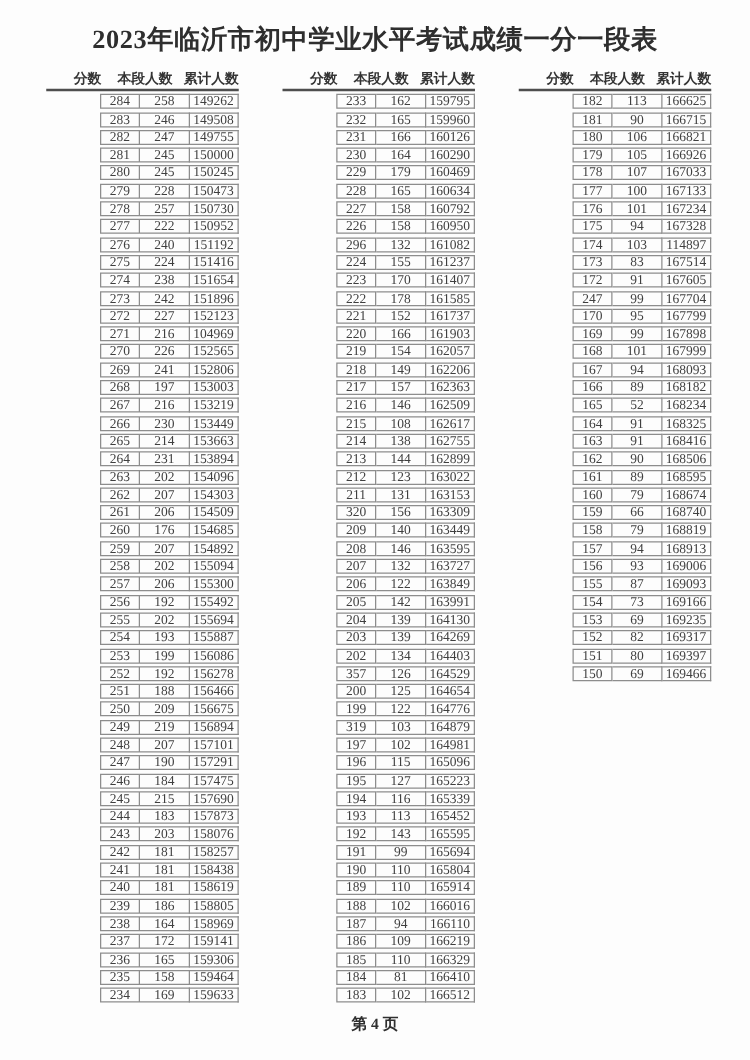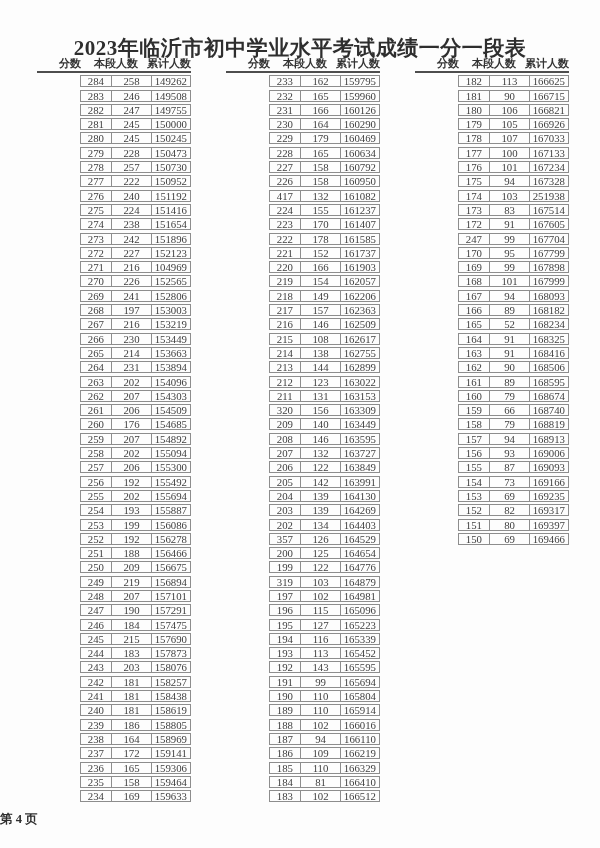--- a/index.html
+++ b/index.html
@@ -9,21 +9,21 @@
     font-family:"Liberation Serif","DejaVu Serif",serif;
     color:#3b3b3b;
     position:relative;
     overflow:hidden;
   }
   .page-title {
     text-align:center;
     font-weight:bold;
     font-size:21px;
     color:#2e2e2e;
-    padding-top:34px;
+    padding-top:17px;
     letter-spacing:0.5px;
   }
   .tables {
     position:absolute;
     top:57px; left:37px; right:31px;
     display:flex;
     justify-content:space-between;
   }
   .table-group { width:154px; }
   .thead {
@@ -53,20 +53,21 @@
     height:12px;
     overflow:hidden;
   }
   .cell + .cell { border-left-width:0; }
   .c0 { width:44px; text-align:center; }
   .c1 { width:57px; text-align:center; }
   .c2 { width:53px; text-align:right; padding-right:3px; }
   .page-footer {
     position:absolute;
     top:811px; left:0; right:0;
+    text-align:center;
     font-weight:bold;
     font-size:12.5px;
     color:#2f2f2f;
   }
 </style>
 </head>
 <body>
 
 <div class="page-title">2023年临沂市初中学业水平考试成绩一分一段表</div>
 
@@ -377,21 +378,21 @@
           <div class="cell c0">227</div>
           <div class="cell c1">158</div>
           <div class="cell c2">160792</div>
         </div>
         <div class="trow">
           <div class="cell c0">226</div>
           <div class="cell c1">158</div>
           <div class="cell c2">160950</div>
         </div>
         <div class="trow">
-          <div class="cell c0">417</div>
+          <div class="cell c0">296</div>
           <div class="cell c1">132</div>
           <div class="cell c2">161082</div>
         </div>
         <div class="trow">
           <div class="cell c0">224</div>
           <div class="cell c1">155</div>
           <div class="cell c2">161237</div>
         </div>
         <div class="trow">
           <div class="cell c0">223</div>
@@ -644,21 +645,21 @@
           <div class="cell c2">167234</div>
         </div>
         <div class="trow">
           <div class="cell c0">175</div>
           <div class="cell c1">94</div>
           <div class="cell c2">167328</div>
         </div>
         <div class="trow">
           <div class="cell c0">174</div>
           <div class="cell c1">103</div>
-          <div class="cell c2">251938</div>
+          <div class="cell c2">114897</div>
         </div>
         <div class="trow">
           <div class="cell c0">173</div>
           <div class="cell c1">83</div>
           <div class="cell c2">167514</div>
         </div>
         <div class="trow">
           <div class="cell c0">172</div>
           <div class="cell c1">91</div>
           <div class="cell c2">167605</div>

